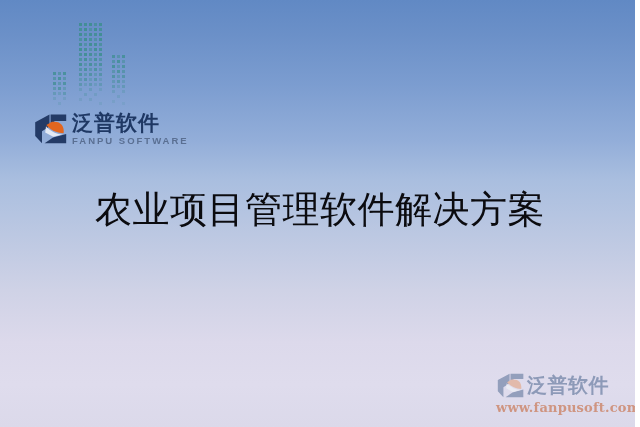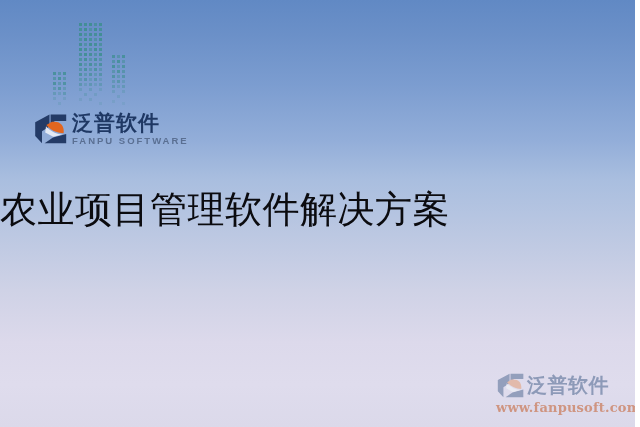--- a/index.html
+++ b/index.html
@@ -81,21 +81,21 @@
     margin-top: 1px;
     white-space: nowrap;
   }
 
   
   #headline {
     position: absolute;
     left: 0;
     top: 184px;
     width: 640px;
-    text-align: left;
+    text-align: center;
     font-family: "DejaVu Serif", "Liberation Serif", serif;
     font-size: 37px;
     line-height: 52px;
     color: #0b0b0f;
     letter-spacing: 0.5px;
   }
   #headline .hl-line { display: block; white-space: nowrap; }
 
   
   #watermark {

